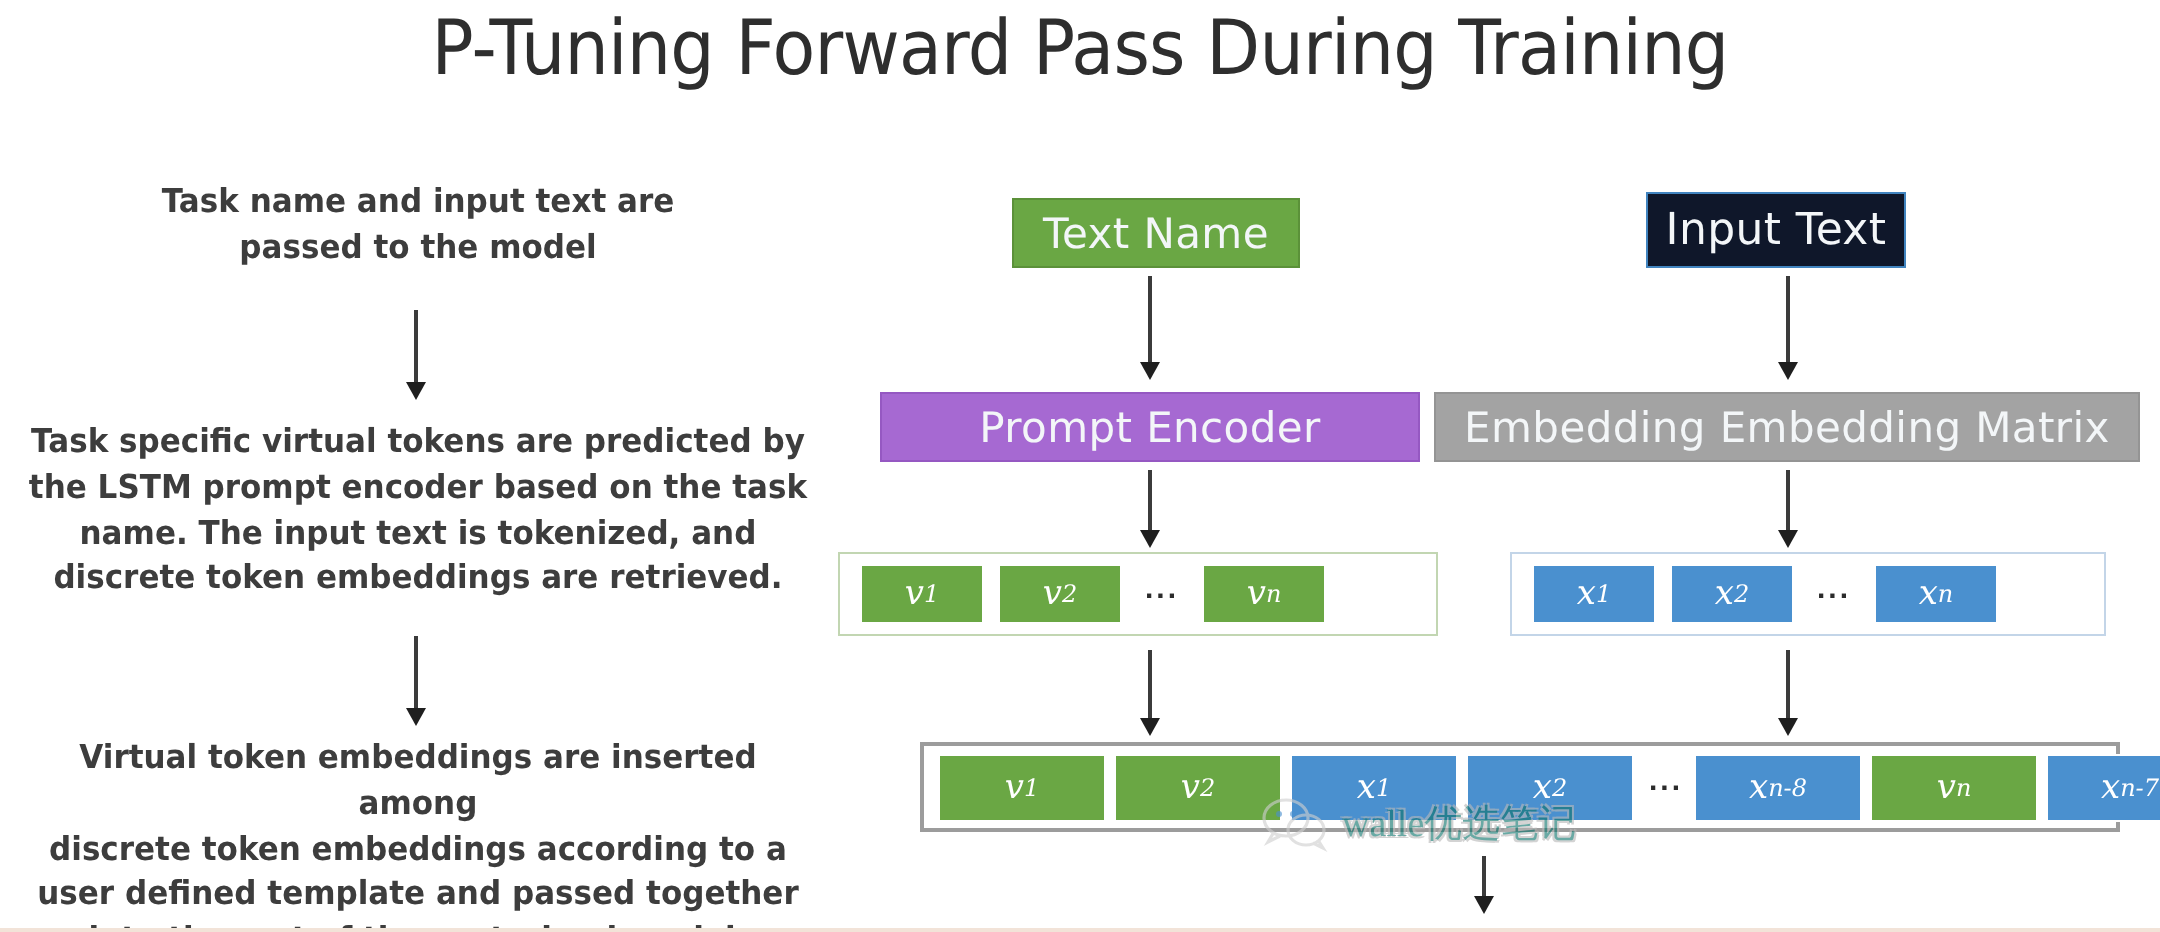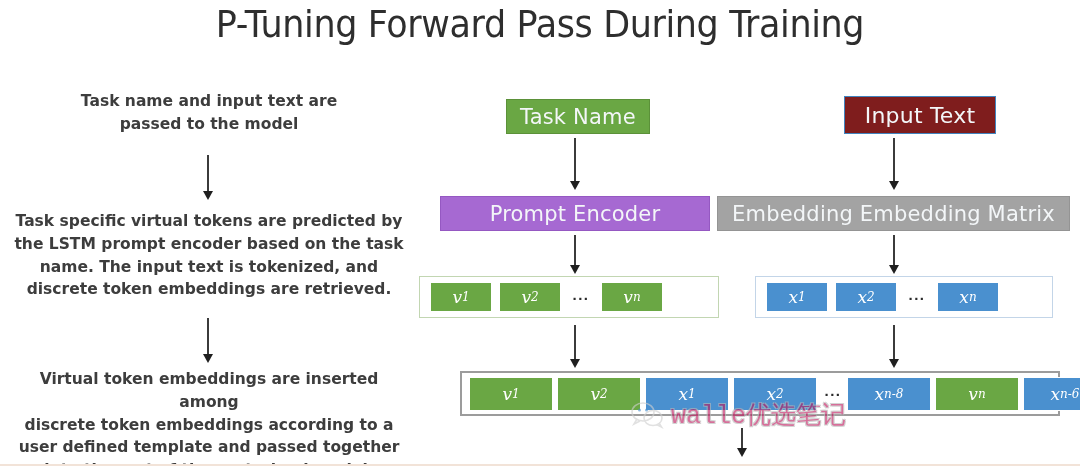--- a/index.html
+++ b/index.html
@@ -120,25 +120,24 @@
     letter-spacing: 0.2px;
     box-sizing: border-box;
   }
   #block-task-name {
     left: 506px; top: 99px; width: 144px; height: 35px;
     background: #6aa744;
     border: 1px solid #5b9139;
     font-size: 21px;
   }
   #block-input-text {
-    left: 823px; top: 96px; width: 152px; height: 38px;
-    background: #7f1d1d;
+    left: 823px; top: 96px; width: 130px; height: 38px;
+    background: #0f172a;
     border: 1px solid #4184bf;
     font-size: 22px;
-    margin-left: 21px;
   }
   #block-prompt-encoder {
     left: 440px; top: 196px; width: 270px; height: 35px;
     background: #a669d2;
     border: 1px solid #9558c2;
     font-size: 21px;
   }
   #block-vocab-matrix {
     left: 717px; top: 196px; width: 353px; height: 35px;
     background: #a3a3a3;
@@ -213,23 +212,23 @@
     position: absolute;
     left: 630px;
     top: 398px;
     display: flex;
     align-items: center;
     gap: 7px;
     opacity: 0.62;
     pointer-events: none;
   }
   #watermark .wm-text {
-    font-size: 25px;
-    color: #be185d;
-    font-family: Liberation Mono, monospace;
+    font-size: 19px;
+    color: #0f766e;
+    font-family: Liberation Serif, serif;
     text-shadow:
       -1px -1px 0 #b9b9b9, 1px -1px 0 #b9b9b9,
       -1px  1px 0 #b9b9b9, 1px  1px 0 #b9b9b9;
     white-space: nowrap;
   }
 
   
   #bottom-rule {
     position: absolute;
     left: 0; bottom: 0; width: 1080px; height: 2px;
@@ -254,21 +253,21 @@
 
 <div class="arrow" id="arrow-note1-note2">
     <div class="shaft"></div>
     <div class="head"></div>
   </div>
 <div class="arrow" id="arrow-note2-note3">
     <div class="shaft"></div>
     <div class="head"></div>
   </div>
 
-<div class="block" id="block-task-name">Task Name</div>
+<div class="block" id="block-task-name">Text Name</div>
 <div class="block" id="block-input-text">Input Text</div>
 
 <div class="arrow" id="arrow-taskname-encoder">
     <div class="shaft"></div>
     <div class="head"></div>
   </div>
 <div class="arrow" id="arrow-inputtext-vocab">
     <div class="shaft"></div>
     <div class="head"></div>
   </div>
@@ -308,21 +307,21 @@
   </div>
 
 <div class="token-strip" id="strip-combined-tokens">
     <div class="token green">v<span class="sub">1</span></div>
     <div class="token green">v<span class="sub">2</span></div>
     <div class="token blue">x<span class="sub">1</span></div>
     <div class="token blue">x<span class="sub">2</span></div>
     <div class="ellipsis">...</div>
     <div class="token blue">x<span class="sub">n-8</span></div>
     <div class="token green">v<span class="sub">n</span></div>
-    <div class="token blue">x<span class="sub">n-6</span></div>
+    <div class="token blue">x<span class="sub">n-7</span></div>
   </div>
 
 <div class="arrow" id="arrow-combined-model">
     <div class="shaft"></div>
     <div class="head"></div>
   </div>
 
 <div id="watermark">
   <svg width="34" height="28" viewBox="0 0 34 28">
     <ellipse cx="13" cy="11" rx="11" ry="9" fill="none" stroke="#cfcfcf" stroke-width="1.6"></ellipse>

